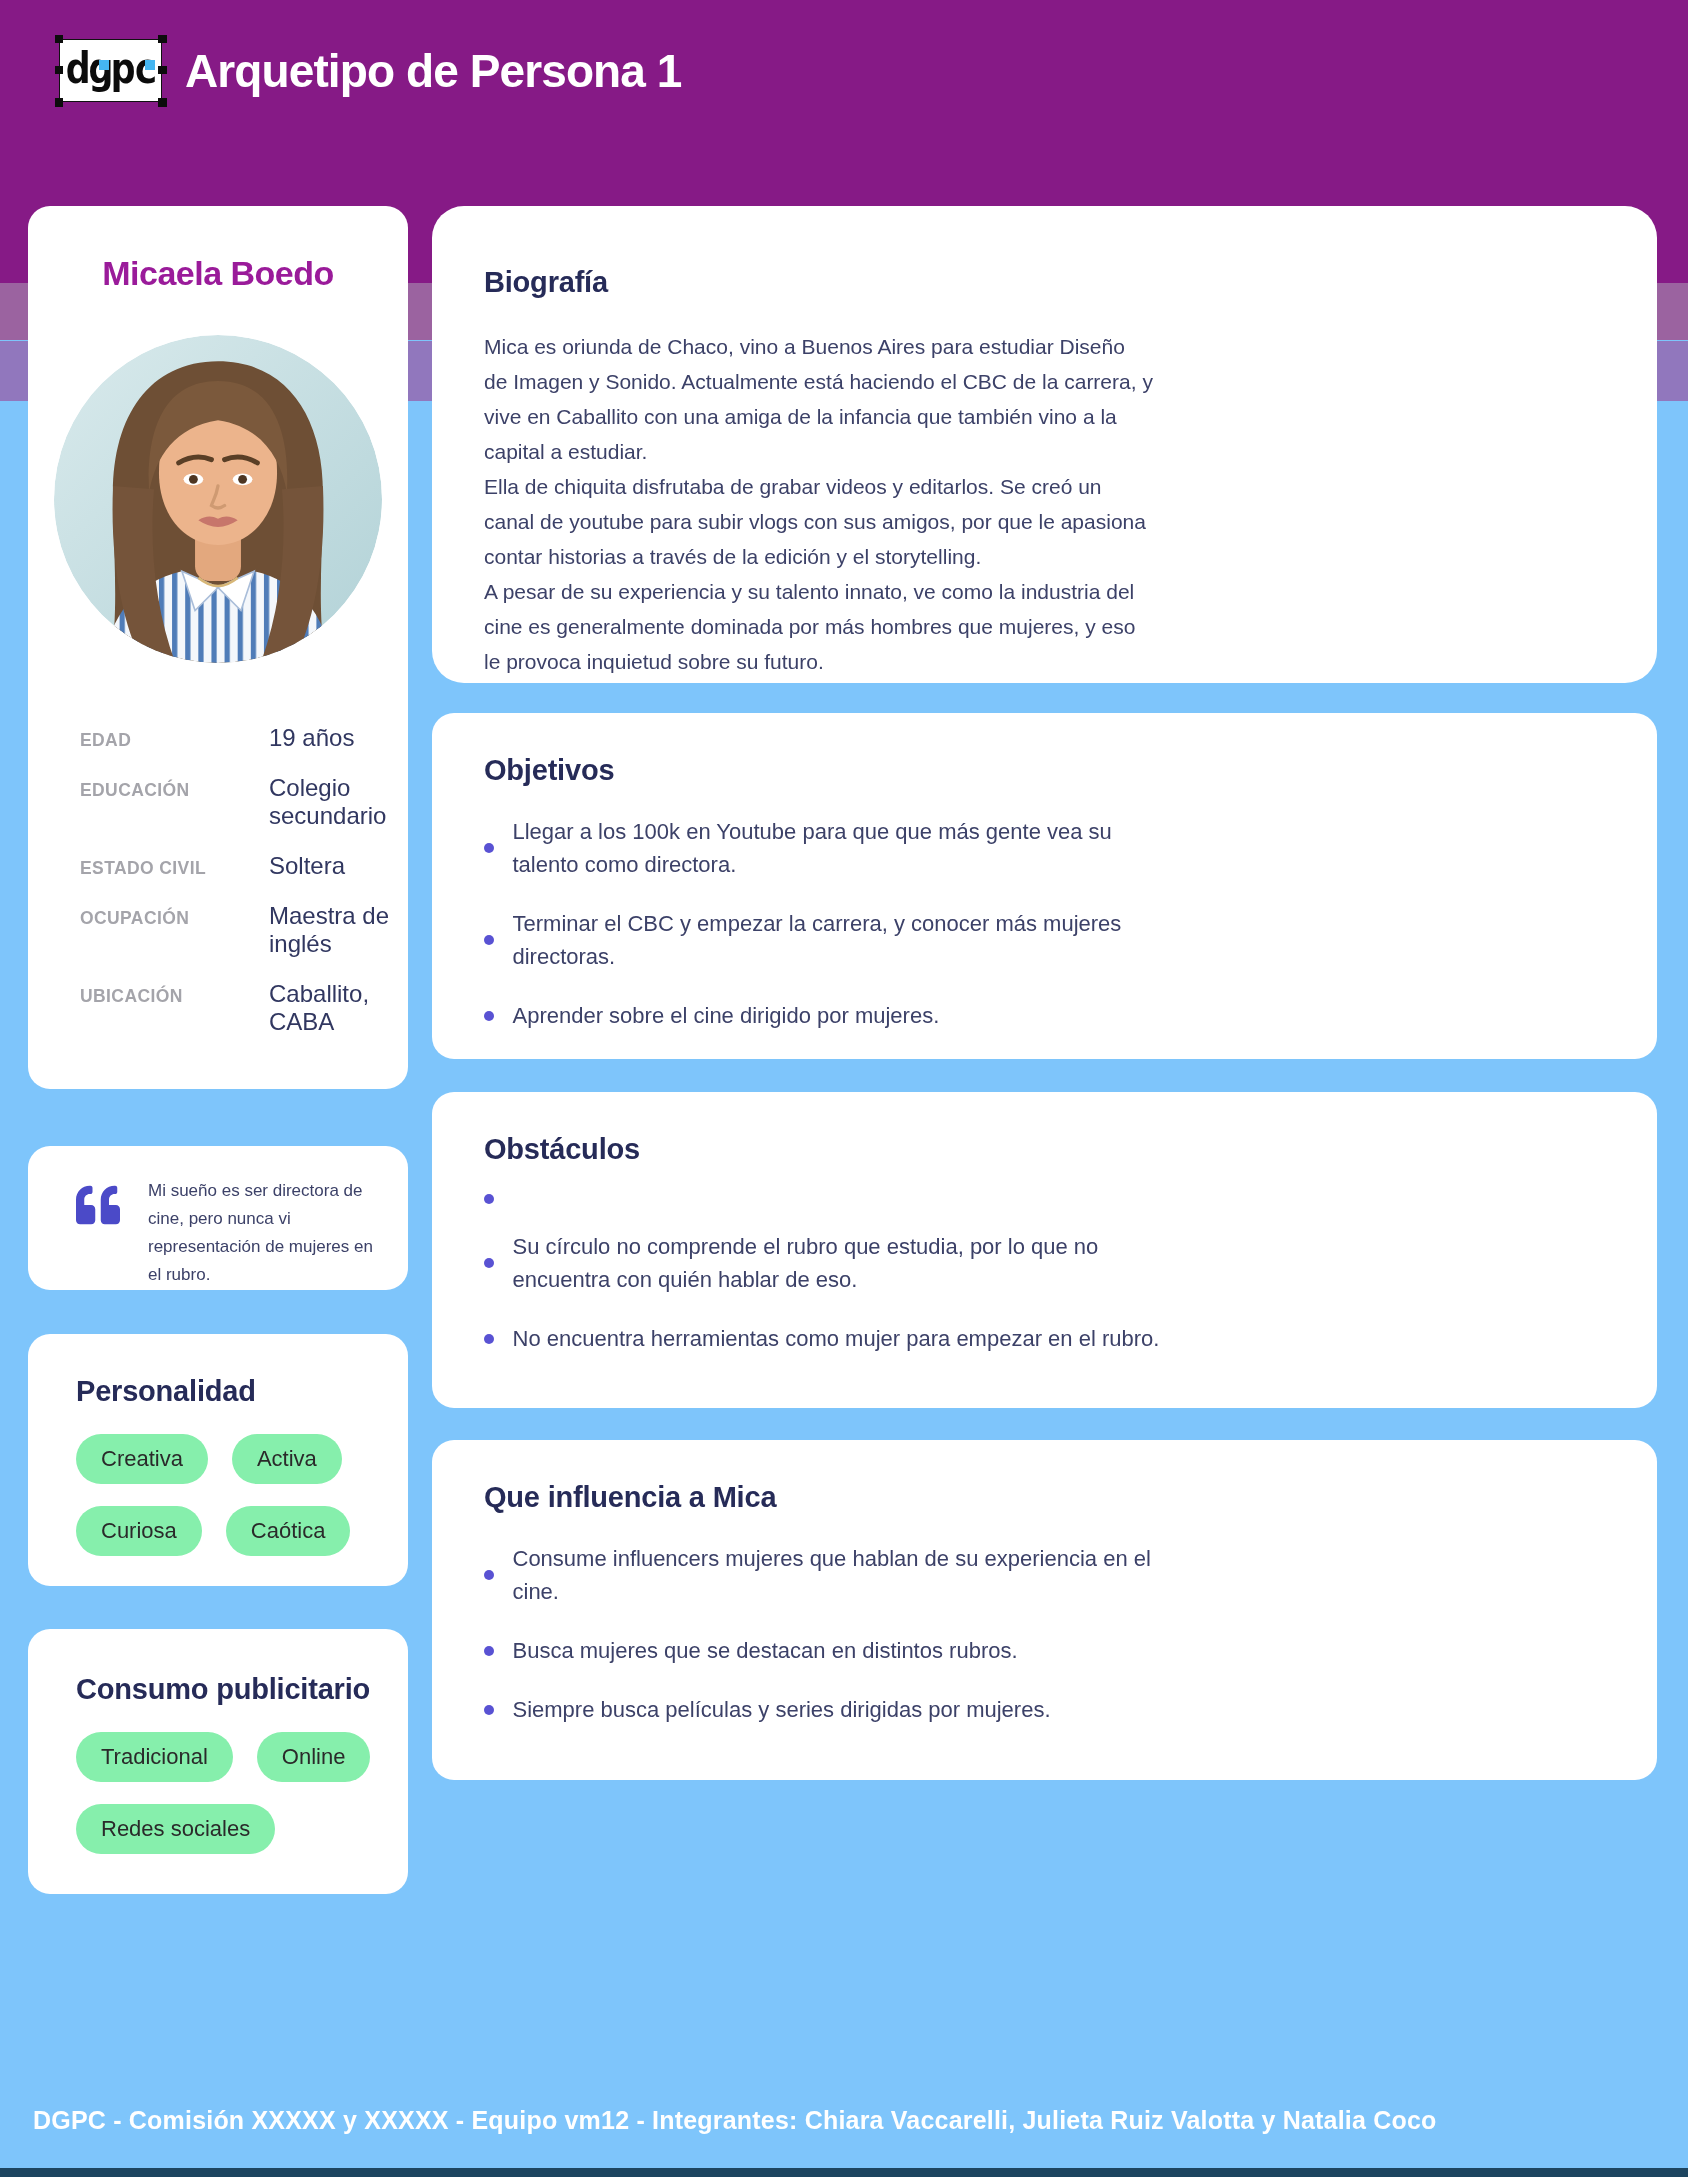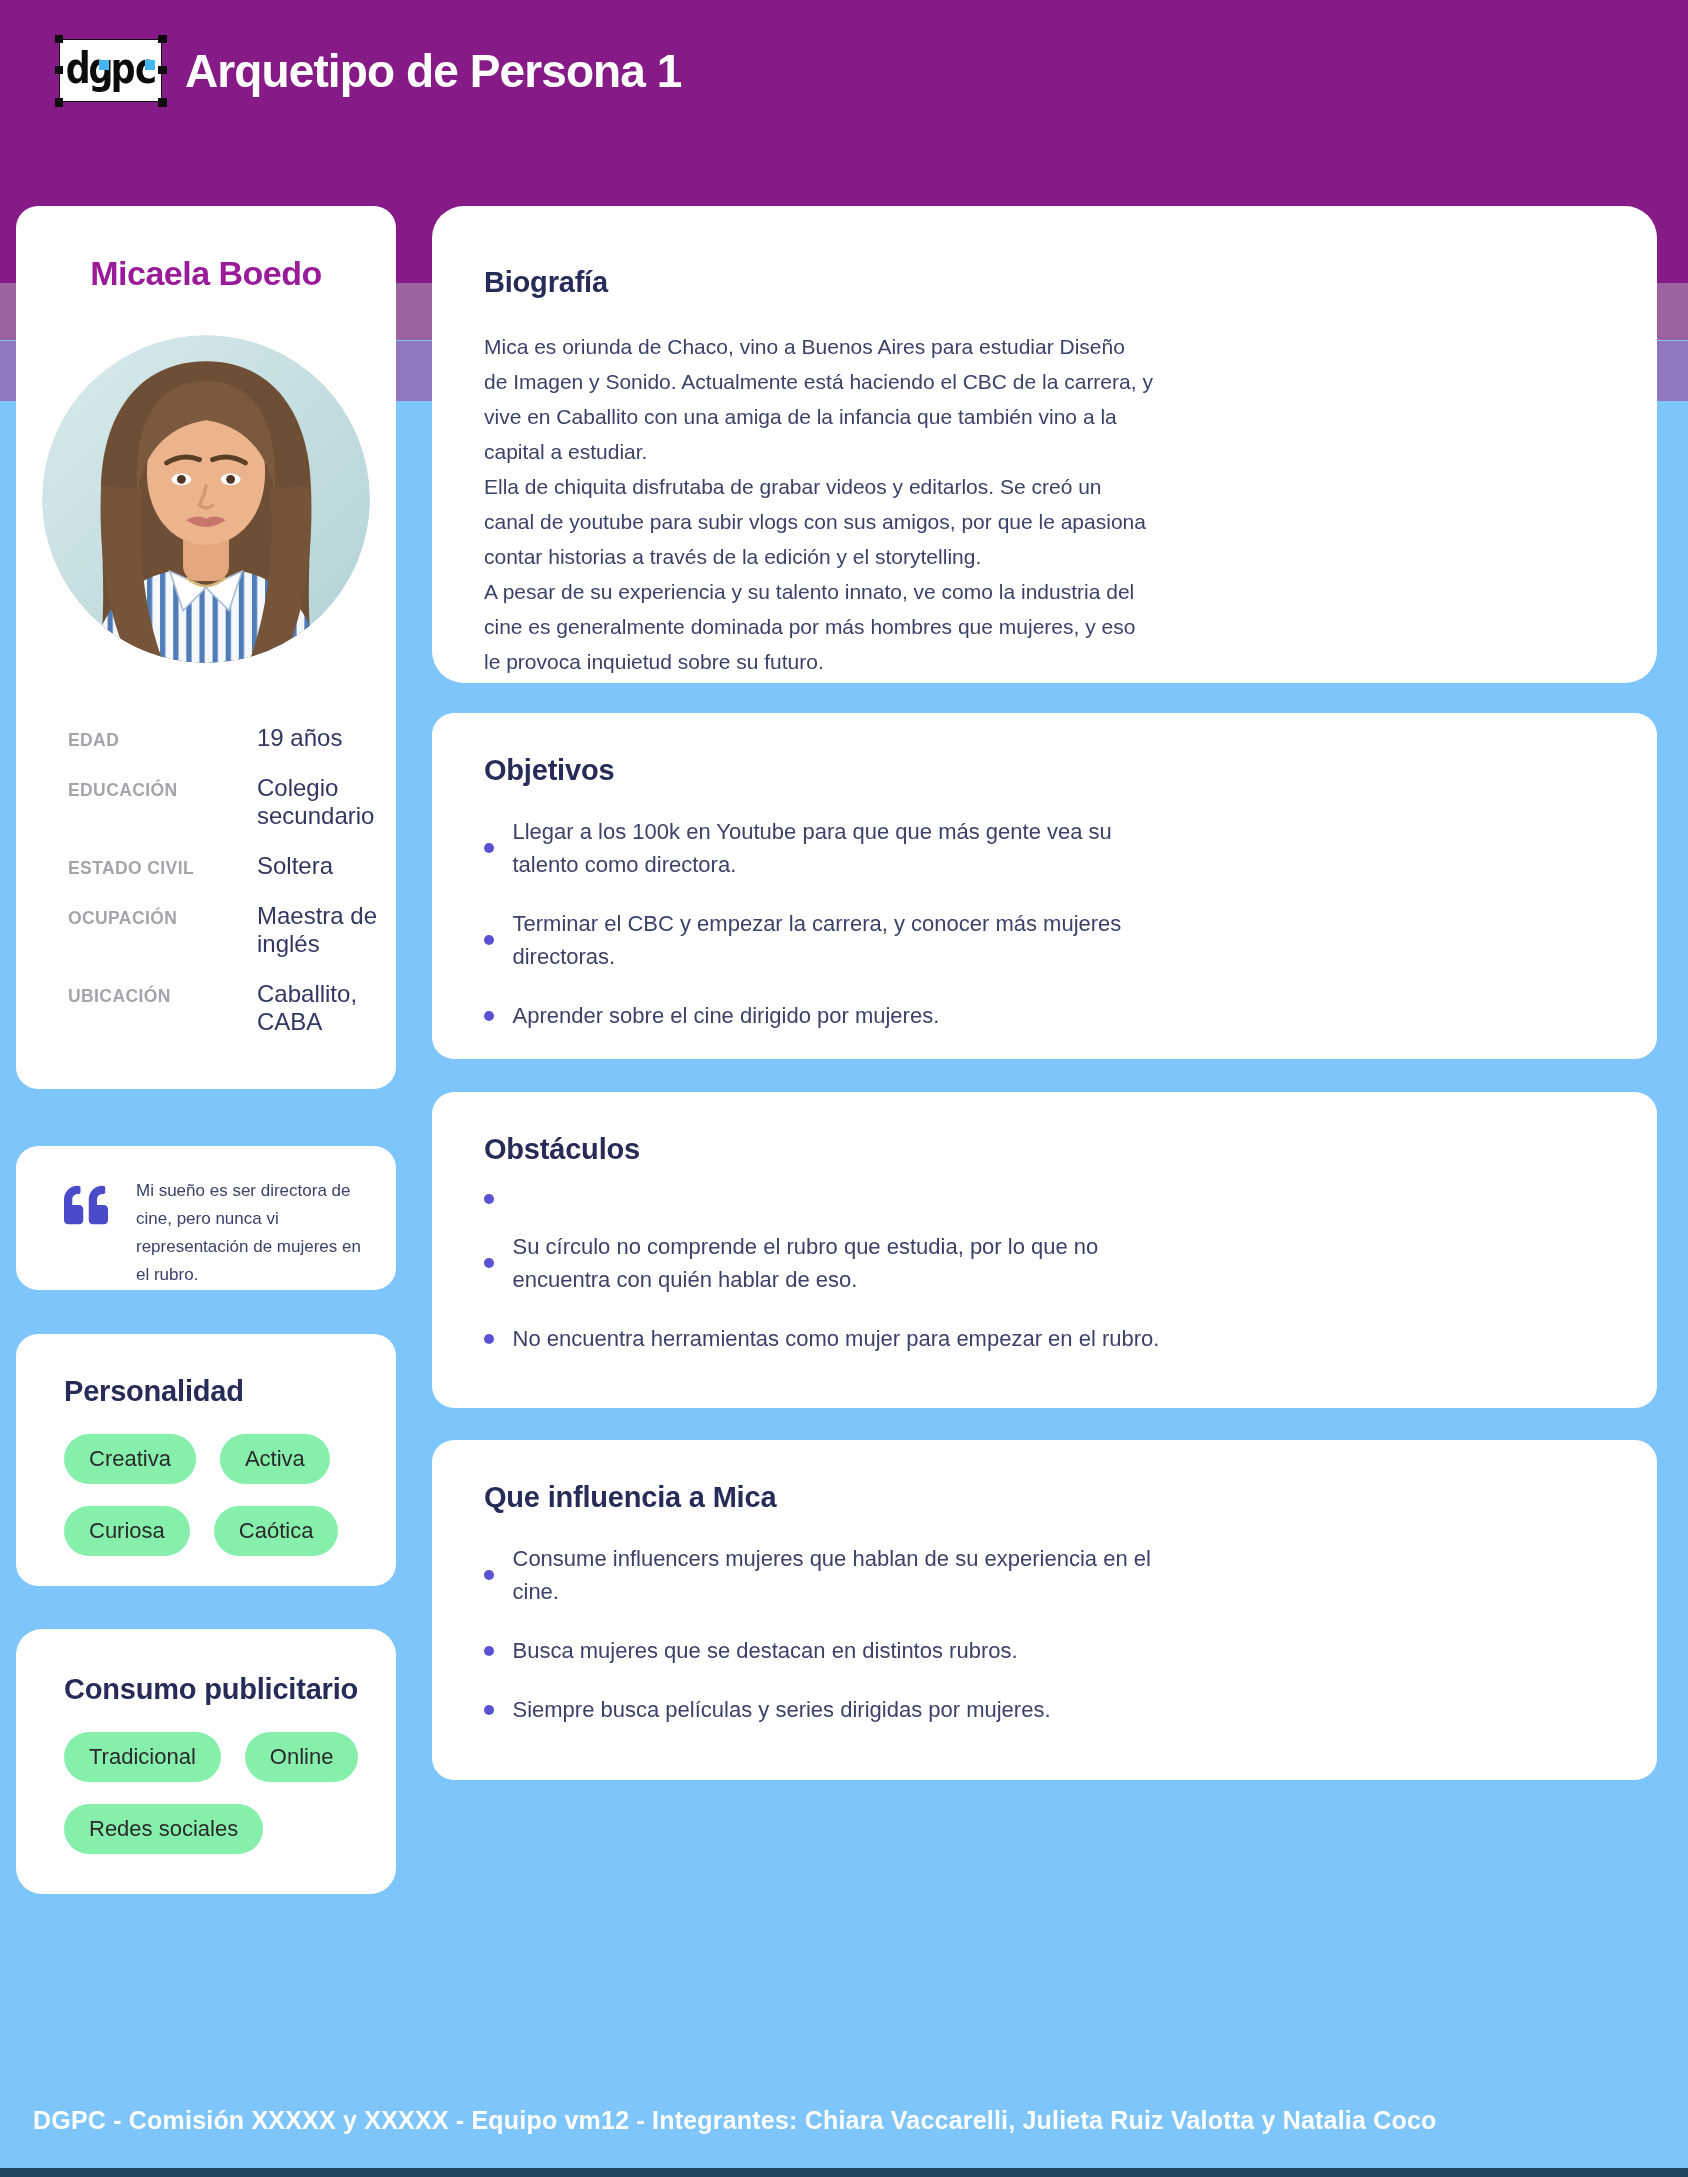--- a/index.html
+++ b/index.html
@@ -34,42 +34,42 @@
   .handle.tl { left:-5.5px; top:-5.5px; }   .handle.tr { right:-5.5px; top:-5.5px; }
   .handle.bl { left:-5.5px; bottom:-5.5px; }.handle.br { right:-5.5px; bottom:-5.5px; }
   .handle.ml { left:-5.5px; top:50%; margin-top:-4.6px; } .handle.mr { right:-5.5px; top:50%; margin-top:-4.6px; }
   .page-title {
     position:absolute; left:185px; top:44px; color:#fff;
     font-size:46px; font-weight:bold; letter-spacing:-0.9px;
   }
 
   
   .card { position:absolute; background:#fff; border-radius:22px; }
-  .left-col { left:16px; width:380px; }
+  .left-col { left:28px; width:380px; }
   .right-col { left:432px; width:1225px; }
   .section-title { font-size:29px; font-weight:800; color:#262B58; letter-spacing:-0.2px; }
 
   
   .profile-card { top:206px; height:883px; text-align:center; }
   .persona-name { margin-top:48px; font-size:34px; font-weight:800; color:#9A1B9A; letter-spacing:-0.5px; }
   .photo-wrap { width:328px; height:328px; margin:42px auto 0 auto; border-radius:50%; overflow:hidden; }
   .photo-wrap svg { display:block; width:100%; height:100%; }
   .details { margin-top:61px; padding:0 18.5px 0 52px; text-align:left; }
   .detail-row { display:flex; align-items:baseline; margin-bottom:22px; }
   .detail-label { width:189px; flex-shrink:0; font-size:17.5px; font-weight:bold; color:#A4A4AA; letter-spacing:0.4px; }
   .detail-value { font-size:24px; color:#313760; }
 
   
   .quote-card { top:1146px; height:144px; display:flex; align-items:flex-start; padding:31px 31px 0 48px; }
   .quote-icon { flex-shrink:0; width:44px; margin-top:5.5px; }
   .quote-text { margin-left:28px; font-size:17px; line-height:28px; color:#3C4168; max-width:281px; }
 
   
   .personality-card { top:1334px; height:252px; padding:41px 18px 0 48px; }
-  .consumo-card { top:1629px; height:265px; padding:44px 37px 0 48px;border-radius:26px; }
+  .consumo-card { top:1629px; height:265px; padding:44px 37px 0 48px; }
   .tag-list { margin-top:26px; display:flex; flex-wrap:wrap; gap:22px 24px; }
   .tag { background:#86efac; color:#2A2A2A; font-size:22px; padding:12px 25px; border-radius:28px; white-space:nowrap; }
 
   
   .bio-card { top:206px; height:477px; padding:60px 55px 0 52px;border-radius:32px; }
   .bio-text { margin-top:29.5px; max-width:669px; }
   .bio-text p { font-size:21px; line-height:35px; color:#3C4168; }
 
   .objetivos-card { top:713px; height:346px; padding:41px 55px 0 52px; }
   .obstaculos-card { top:1092px; height:316px; padding:41px 55px 0 52px; }

